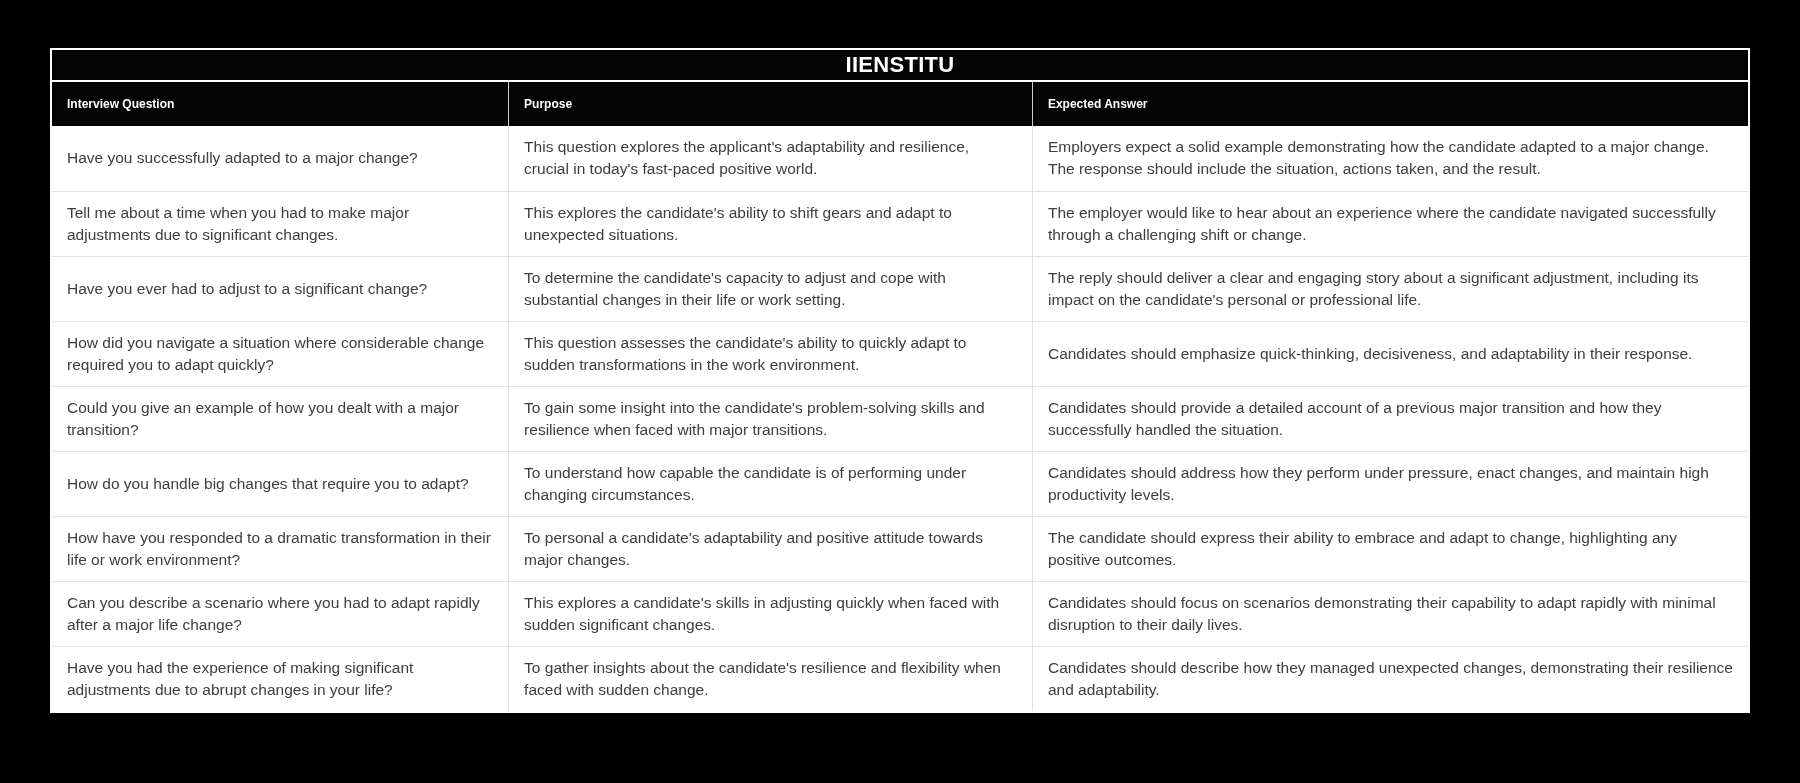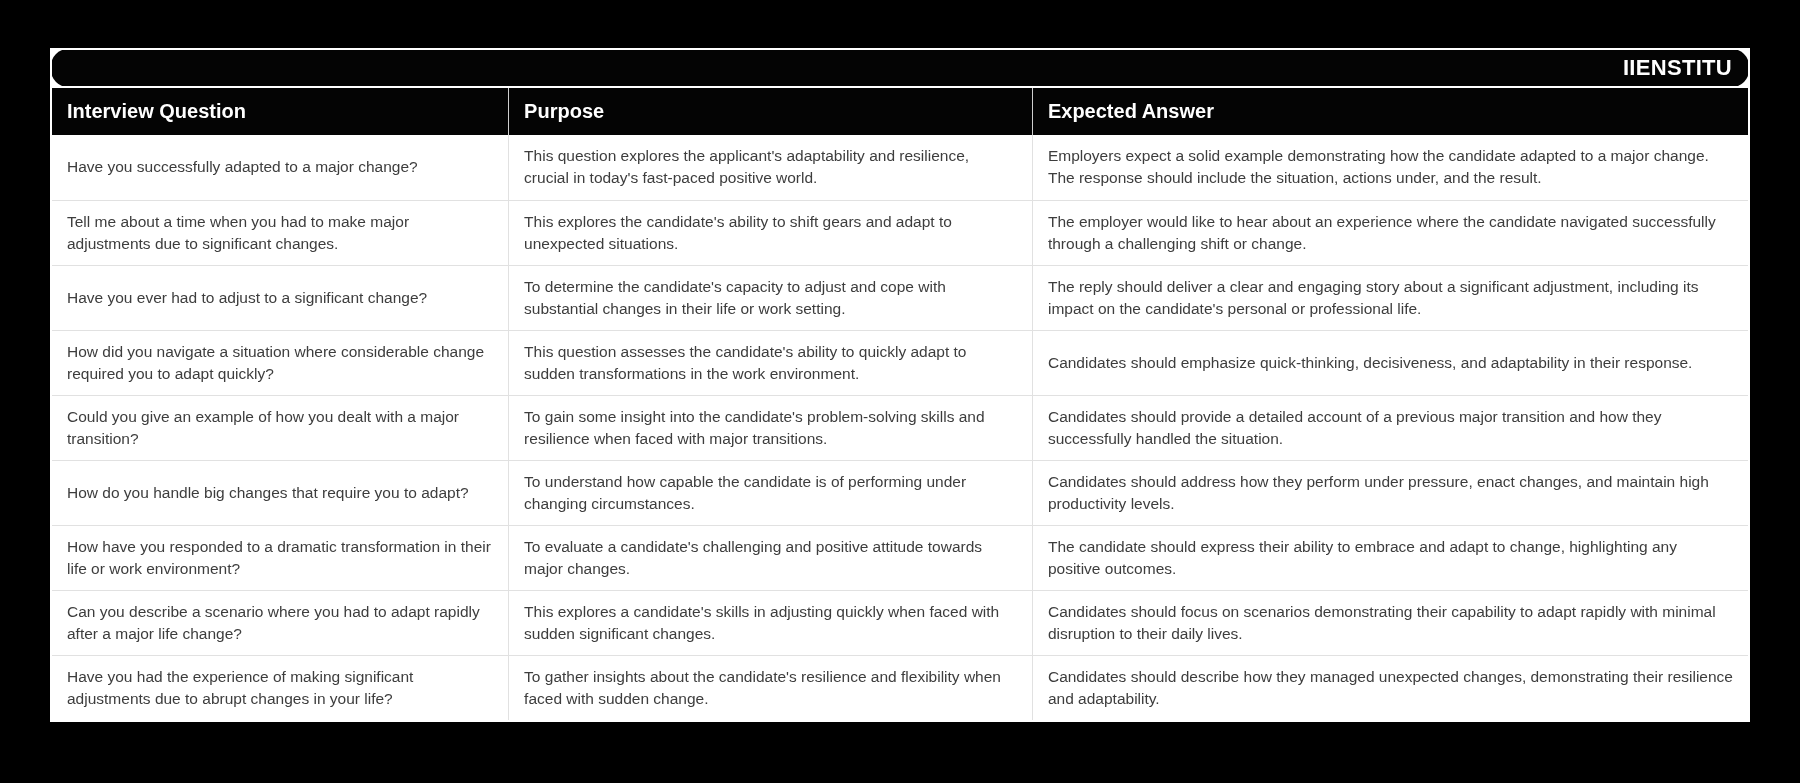--- a/index.html
+++ b/index.html
@@ -27,36 +27,35 @@
     width:1700px;
   }
   table{
     width:100%;
     border-collapse:collapse;
     table-layout:fixed;
     background:var(--body-bg);
     border:2px solid var(--border);
   }
   .title-cell{
-    height:38px;
+    height:32px;
     background:var(--header-bg);
     color:var(--header-text);
     font-size:22px;
     font-weight:700;
-    text-align:right;
+    text-align:center;
     padding:0 16px;
     border-bottom:2px solid var(--border);
     letter-spacing:0.3px;
-    border-radius:17px;
   }
   thead th.col-header{
     height:45px;
     background:var(--header-bg);
     color:var(--header-text);
-    font-size:20px;
+    font-size:12px;
     font-weight:700;
     text-align:left;
     padding:12px 15px;
     vertical-align:middle;
   }
   thead th.col-header + th.col-header{
     border-left:1px solid var(--header-divider);
   }
   tbody td{
     padding:10px 15px;
@@ -90,21 +89,21 @@
       <tr id="header-row">
           <th class="col-header">Interview Question</th>
           <th class="col-header">Purpose</th>
           <th class="col-header">Expected Answer</th>
         </tr>
     </thead>
     <tbody id="table-body">
         <tr>
           <td>Have you successfully adapted to a major change?</td>
           <td>This question explores the applicant's adaptability and resilience, crucial in today's fast-paced positive world.</td>
-          <td>Employers expect a solid example demonstrating how the candidate adapted to a major change. The response should include the situation, actions under, and the result.</td>
+          <td>Employers expect a solid example demonstrating how the candidate adapted to a major change. The response should include the situation, actions taken, and the result.</td>
         </tr>
         <tr>
           <td>Tell me about a time when you had to make major adjustments due to significant changes.</td>
           <td>This explores the candidate's ability to shift gears and adapt to unexpected situations.</td>
           <td>The employer would like to hear about an experience where the candidate navigated successfully through a challenging shift or change.</td>
         </tr>
         <tr>
           <td>Have you ever had to adjust to a significant change?</td>
           <td>To determine the candidate's capacity to adjust and cope with substantial changes in their life or work setting.</td>
           <td>The reply should deliver a clear and engaging story about a significant adjustment, including its impact on the candidate's personal or professional life.</td>
@@ -119,21 +118,21 @@
           <td>To gain some insight into the candidate's problem-solving skills and resilience when faced with major transitions.</td>
           <td>Candidates should provide a detailed account of a previous major transition and how they successfully handled the situation.</td>
         </tr>
         <tr>
           <td>How do you handle big changes that require you to adapt?</td>
           <td>To understand how capable the candidate is of performing under changing circumstances.</td>
           <td>Candidates should address how they perform under pressure, enact changes, and maintain high productivity levels.</td>
         </tr>
         <tr>
           <td>How have you responded to a dramatic transformation in their life or work environment?</td>
-          <td>To evaluate a candidate's challenging and positive attitude towards major changes.</td>
+          <td>To personal a candidate's adaptability and positive attitude towards major changes.</td>
           <td>The candidate should express their ability to embrace and adapt to change, highlighting any positive outcomes.</td>
         </tr>
         <tr>
           <td>Can you describe a scenario where you had to adapt rapidly after a major life change?</td>
           <td>This explores a candidate's skills in adjusting quickly when faced with sudden significant changes.</td>
           <td>Candidates should focus on scenarios demonstrating their capability to adapt rapidly with minimal disruption to their daily lives.</td>
         </tr>
         <tr>
           <td>Have you had the experience of making significant adjustments due to abrupt changes in your life?</td>
           <td>To gather insights about the candidate's resilience and flexibility when faced with sudden change.</td>

